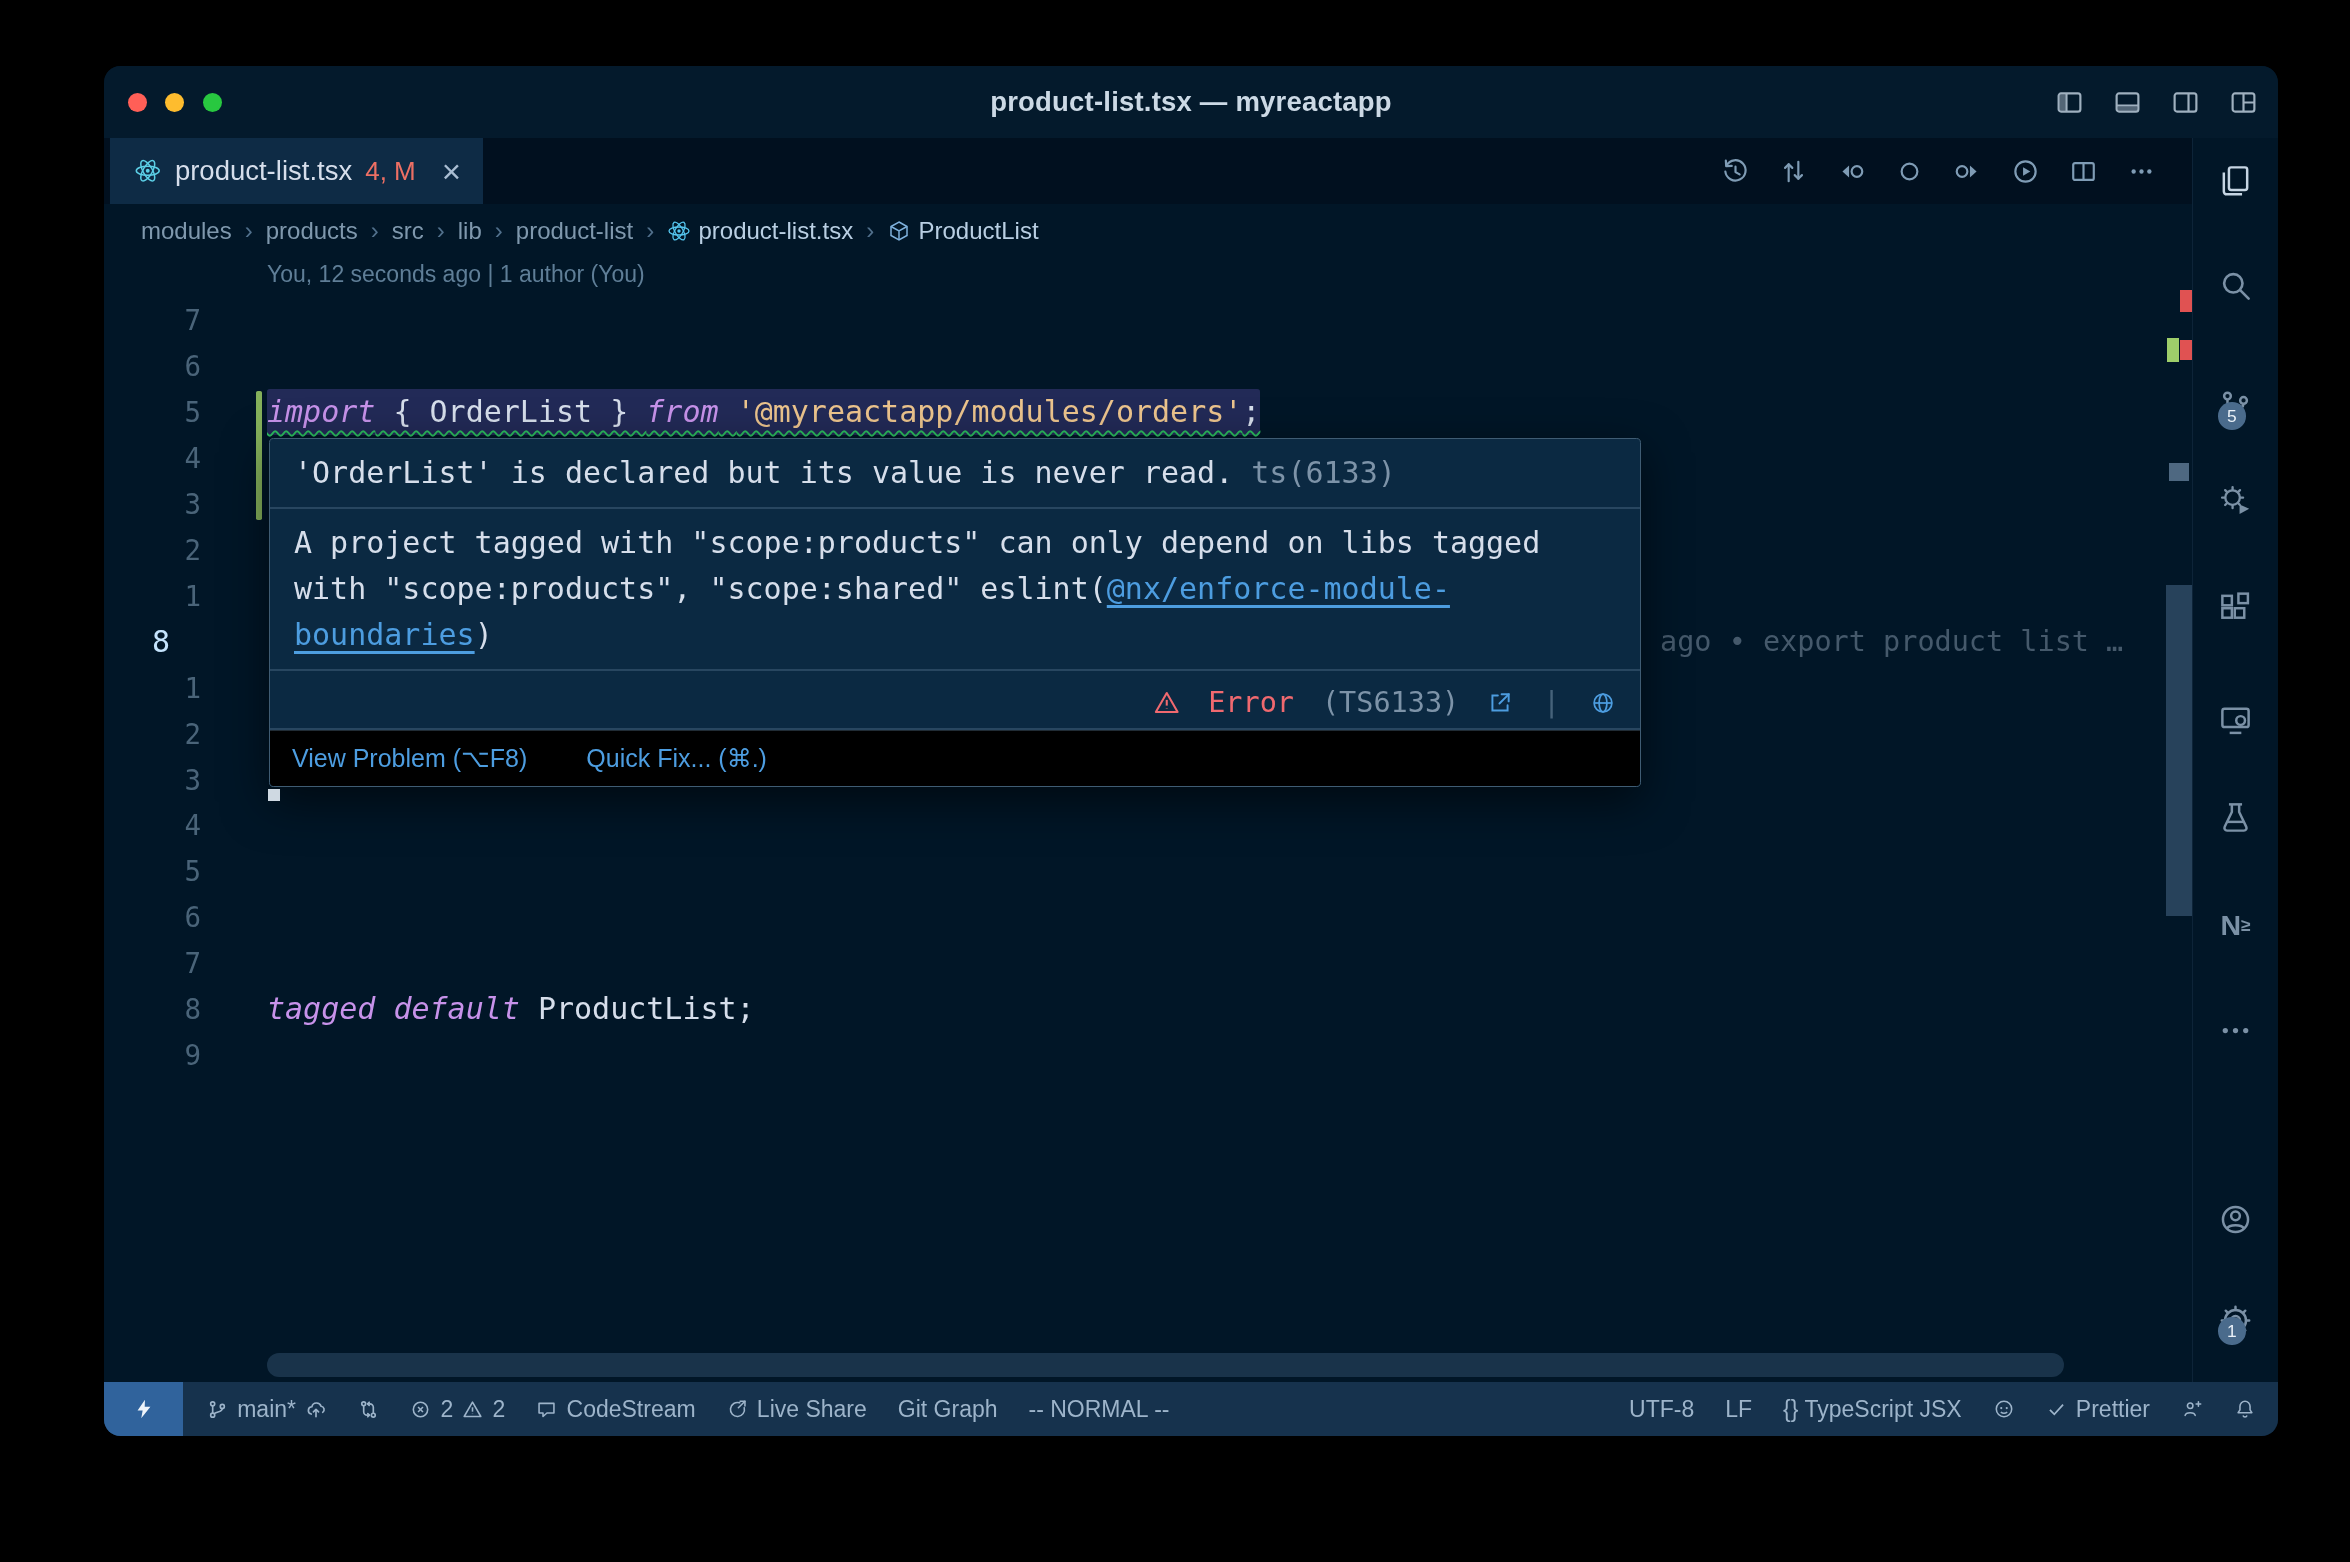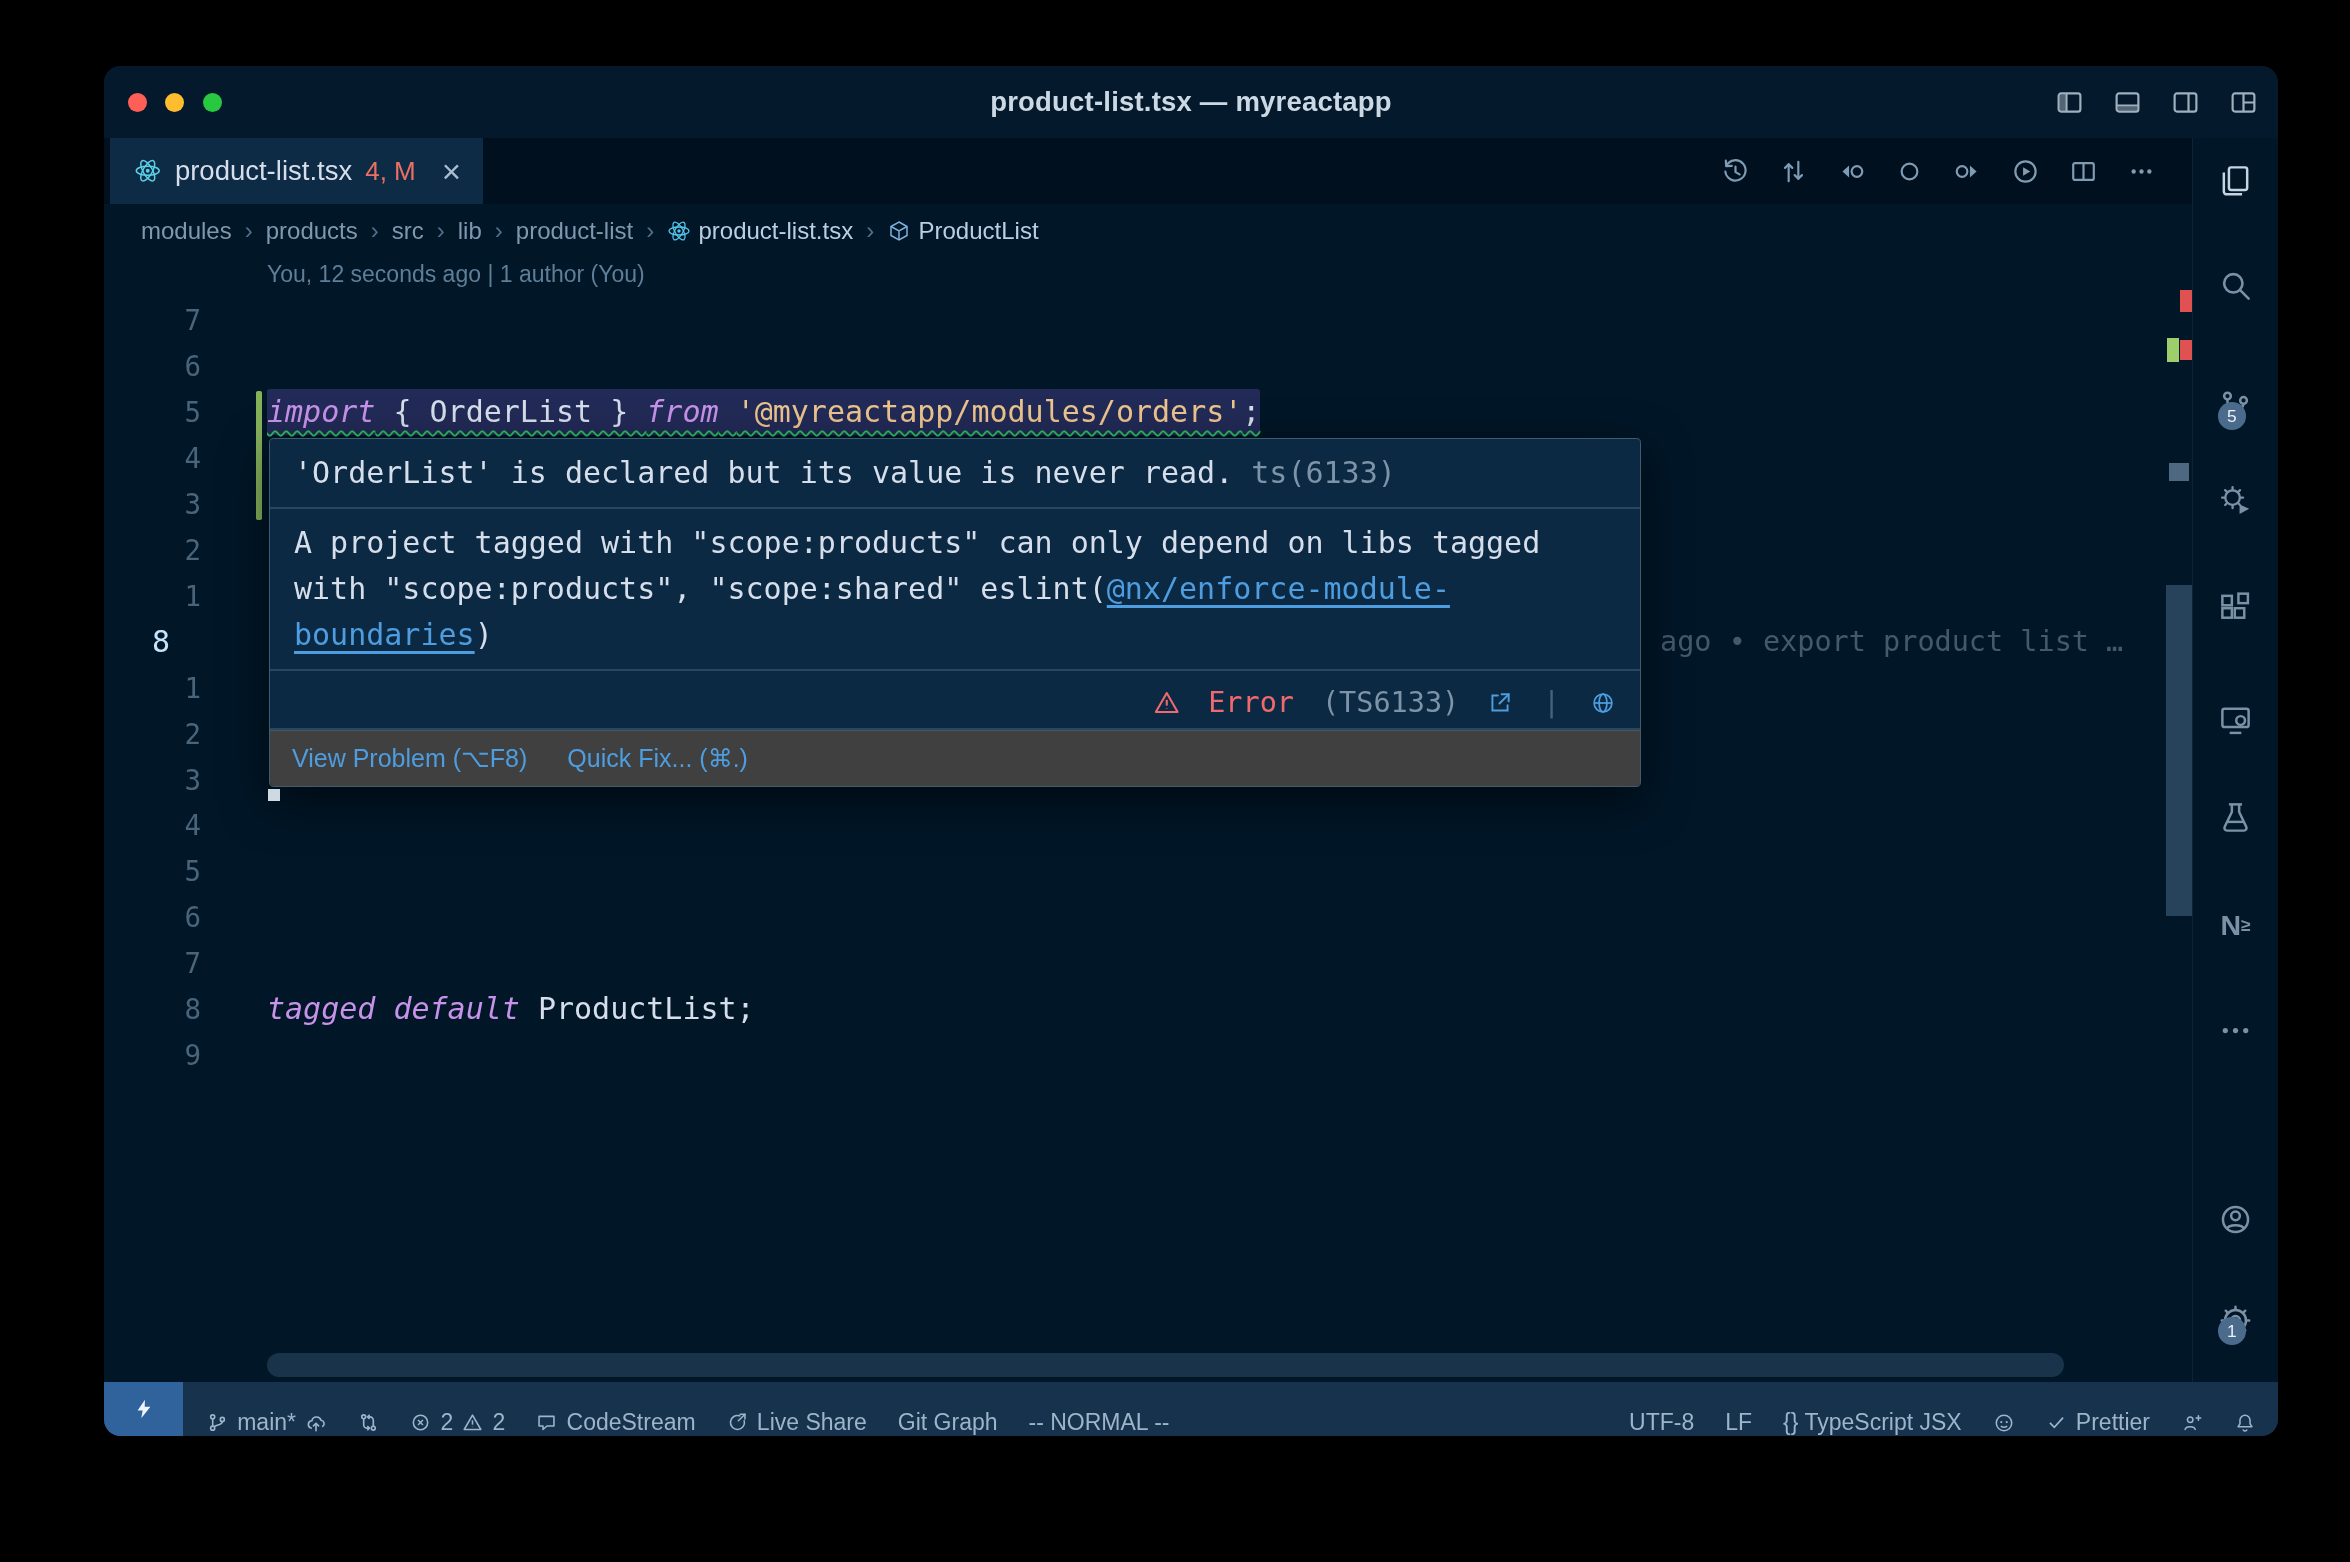--- a/index.html
+++ b/index.html
@@ -64,34 +64,34 @@
   .plink{color:#4d9de0;text-decoration:underline;text-underline-offset:6.4px;}
   .status-row{display:flex;align-items:center;gap:28px;font-size:28.5px;line-height:1;padding-top:7.3px;justify-content:flex-end;}
   .sev-err{color:#f0696f;}
   .sev-code{color:#7d93a8;}
   .pipe{color:#46627a;margin:0 1.8px;}
   .blue-ic{color:#4d9de0;}
   .detail-row{margin-top:27.5px;font-family:"Liberation Sans",sans-serif;font-size:26px;line-height:42px;padding-bottom:5.5px;}
   .sym-badge{display:inline-block;background:#3e4b57;color:#e6e9ec;border-radius:7.3px;padding:1.8px 13px;font-size:27.5px;font-family:"DejaVu Sans Mono",monospace;margin-right:9.2px;}
   .module-kw{color:#addb67;}
   .module-path{color:#ecc48d;}
-  .popup-footer{border-top:1.8px solid rgba(95,126,151,.35);background:#404040;padding:13px 22px;display:flex;gap:40px;font-family:"Liberation Sans",sans-serif;font-size:25px;color:#4d9de0;border-radius:0 0 3.7px 3.7px;}
+  .popup-footer{border-top:1.8px solid rgba(95,126,151,.35);background:#000000;padding:13px 22px;display:flex;gap:59px;font-family:"Liberation Sans",sans-serif;font-size:25px;color:#4d9de0;border-radius:0 0 3.7px 3.7px;}
   .resize-handle{position:absolute;left:-1.8px;bottom:-14.7px;width:12px;height:12px;background:#cfd9e2;}
 
   
   .activitybar{position:absolute;right:0;top:0;bottom:0;width:85px;background:#011627;border-left:1.8px solid #0d2438;}
   .abar-item{position:absolute;left:0;right:0;display:flex;justify-content:center;color:#7b91a6;height:40px;align-items:center;}
   .abar-item.bright{color:#c6d5e3;}
   .abadge{position:absolute;right:7.3px;bottom:-7.3px;min-width:27.5px;height:27.5px;border-radius:13.8px;background:#4a6b8c;color:#eaf1f8;font-size:17.4px;display:flex;align-items:center;justify-content:center;font-family:"Liberation Sans",sans-serif;}
   .abar-icon-wrap{position:relative;}
   .nx-main{font-size:28.5px;color:#7b91a6;font-weight:700;}
   .nx-sub{font-size:17.4px;color:#7b91a6;font-weight:700;}
 
   
-  .statusbar{position:absolute;left:0;right:0;bottom:0;height:54px;background:#16324d;display:flex;align-items:flex-end;color:#9db4ca;font-size:23px;z-index:31;}
+  .statusbar{position:absolute;left:0;right:0;bottom:0;height:54px;background:#16324d;display:flex;align-items:center;color:#9db4ca;font-size:23px;z-index:31;}
   .remote-seg{width:79px;height:100%;background:#30639c;display:flex;align-items:center;justify-content:center;color:#eef4fa;flex:none;}
   .sb-left{display:flex;align-items:center;gap:31px;margin-left:24px;}
   .sb-right{margin-left:auto;display:flex;align-items:center;gap:31px;margin-right:22px;}
   .sb-item{display:flex;align-items:center;gap:9.2px;white-space:nowrap;}
 </style>
 </head>
 <body>
 
 <div class="window">
 

